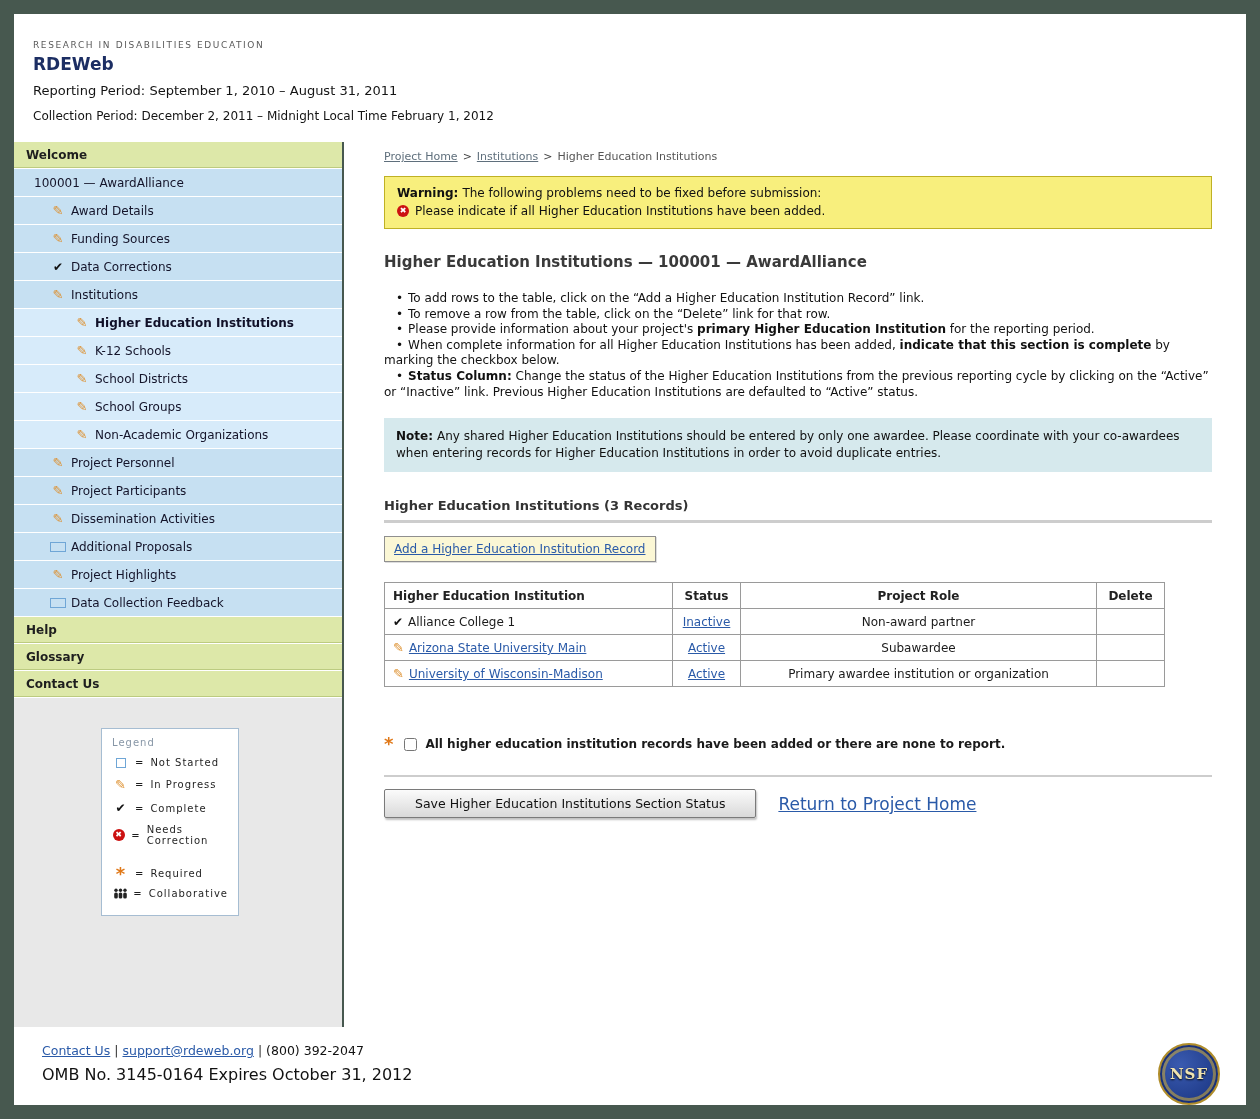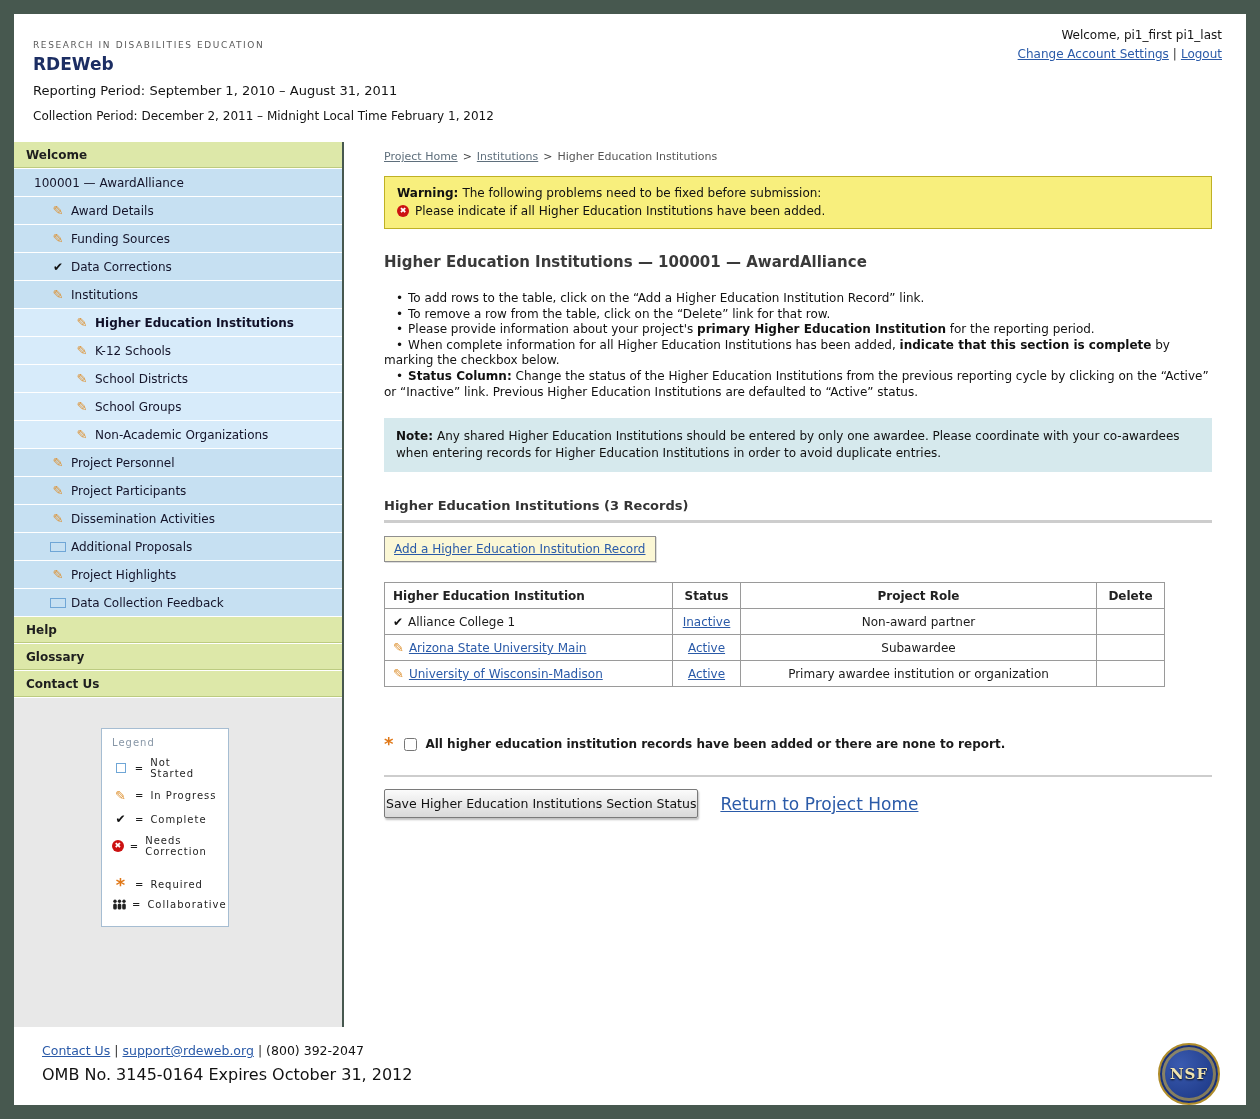--- a/index.html
+++ b/index.html
@@ -24,21 +24,21 @@
   .sb-header{margin-bottom:1px;}
   .sb-item{height:27px;display:flex;align-items:center;background:var(--sidebar_blue,#c6e0f2);margin-bottom:1px;font-size:12px;color:#14142a;cursor:pointer;}
   .sb-item.sub{background:var(--sidebar_blue_light,#d7ebfa);}
   .sb-item.current .sb-label{font-weight:bold;color:#101028;}
   .lv0{padding-left:20px;}
   .lv1{padding-left:36px;}
   .lv2{padding-left:60px;}
   .sb-item .ic{width:16px;margin-right:5px;flex:0 0 16px;}
   .sb-rest{flex:1;background:var(--sidebar_gray,#e8e8e8);padding-top:30px;}
   
-  .legend{width:128px;margin-left:87px;background:#fff;border:1px solid #a6bdd2;padding:8px 10px 16px;}
+  .legend{width:138px;margin-left:87px;background:#fff;border:1px solid #a6bdd2;padding:8px 10px 16px;}
   .legend-title{font-size:10px;color:#8796a6;letter-spacing:1px;}
   .legend-row{display:flex;align-items:center;margin-top:9px;font-size:10px;letter-spacing:1px;color:#1e1e1e;}
   .legend-row.gap{margin-top:22px;}
   .legend-ic{width:18px;display:inline-flex;justify-content:center;margin-right:5px;}
   .legend-eq{margin-right:6px;}
   
   .ic{display:inline-flex;align-items:center;justify-content:center;}
   .ic-pencil{color:var(--pencil,#dd8f2d);font-size:13px;}
   .ic-check{color:#111;font-size:12px;font-weight:bold;}
   .ic-square{width:10px;height:10px;border:1px solid #6fa6d6;background:transparent;}
@@ -67,45 +67,39 @@
   .inst th{font-weight:bold;text-align:center;color:#222;}
   .inst th.first{text-align:left;}
   .inst td.name{text-align:left;}
   .inst td.status,.inst td.role{text-align:center;margin-top:9px;}
   .inst td.name .ic{margin-right:5px;}
   .confirm{margin-top:50px;display:flex;align-items:center;font-size:12px;}
   .confirm .ic-asterisk{margin-right:11px;}
   .confirm input{width:13px;height:13px;margin:0 8px 0 0;cursor:pointer;}
   .rule2{height:2px;background:#cdcdcd;margin-top:24px;}
   .actions{margin-top:12px;display:flex;align-items:center;}
-  .btn{font-family:inherit;font-size:12.5px;color:#111;background:linear-gradient(#fbfbfb,#d9d9d9);border:1px solid #7a7a7a;border-radius:2px;padding:6px 1px;box-shadow:1px 2px 2px rgba(0,0,0,0.25);cursor:pointer;}
+  .btn{font-family:inherit;font-size:12.5px;color:#111;background:linear-gradient(#fbfbfb,#d9d9d9);border:1px solid #7a7a7a;border-radius:2px;padding:6px 30px;box-shadow:1px 2px 2px rgba(0,0,0,0.25);cursor:pointer;}
   .actions a{margin-left:22px;font-size:17px;}
   
   .footer{flex:0 0 78px;position:relative;padding:16px 24px 0 28px;font-size:12.5px;color:#111;}
   .footer-omb{margin-top:7px;font-size:16px;}
   .nsf-logo{position:absolute;right:26px;top:16px;width:62px;height:62px;border-radius:50%;background:radial-gradient(circle at 35% 35%, #3a5bb0, #16307c);border:2px solid #b08d2a;box-shadow:inset 0 0 0 2px #18307a, inset 0 0 0 5px rgba(212,175,55,0.55);display:flex;align-items:center;justify-content:center;}
   .nsf-text{color:#f0e3b0;font-family:"DejaVu Serif","Liberation Serif",serif;font-weight:bold;font-size:15px;letter-spacing:1px;text-shadow:0 1px 2px #000;}
 </style>
 </head>
 <body>
 
 <div class="frame">
   <div class="page">
 
     <header class="hdr">
       <div class="hdr-agency">RESEARCH IN DISABILITIES EDUCATION</div>
       <div class="hdr-app">RDEWeb</div>
       <div class="hdr-rp">Reporting Period: September 1, 2010 – August 31, 2011</div>
       <div class="hdr-cp">Collection Period: December 2, 2011 – Midnight Local Time February 1, 2012</div>
-      <div class="hdr-right">
-        <div>Welcome, pi1_first pi1_last</div>
-        <div class="hdr-links">
-          <a>Change Account Settings</a><span class="sep">|</span><a>Logout</a>
-        </div>
-      </div>
     </header>
 
     <div class="content">
       <aside class="sidebar">
         <nav>
             <div class="sb-header">Welcome</div>
             <div class="sb-item lv0">
               <span class="sb-label">100001 — AwardAlliance</span>
             </div>
             <div class="sb-item lv1">

